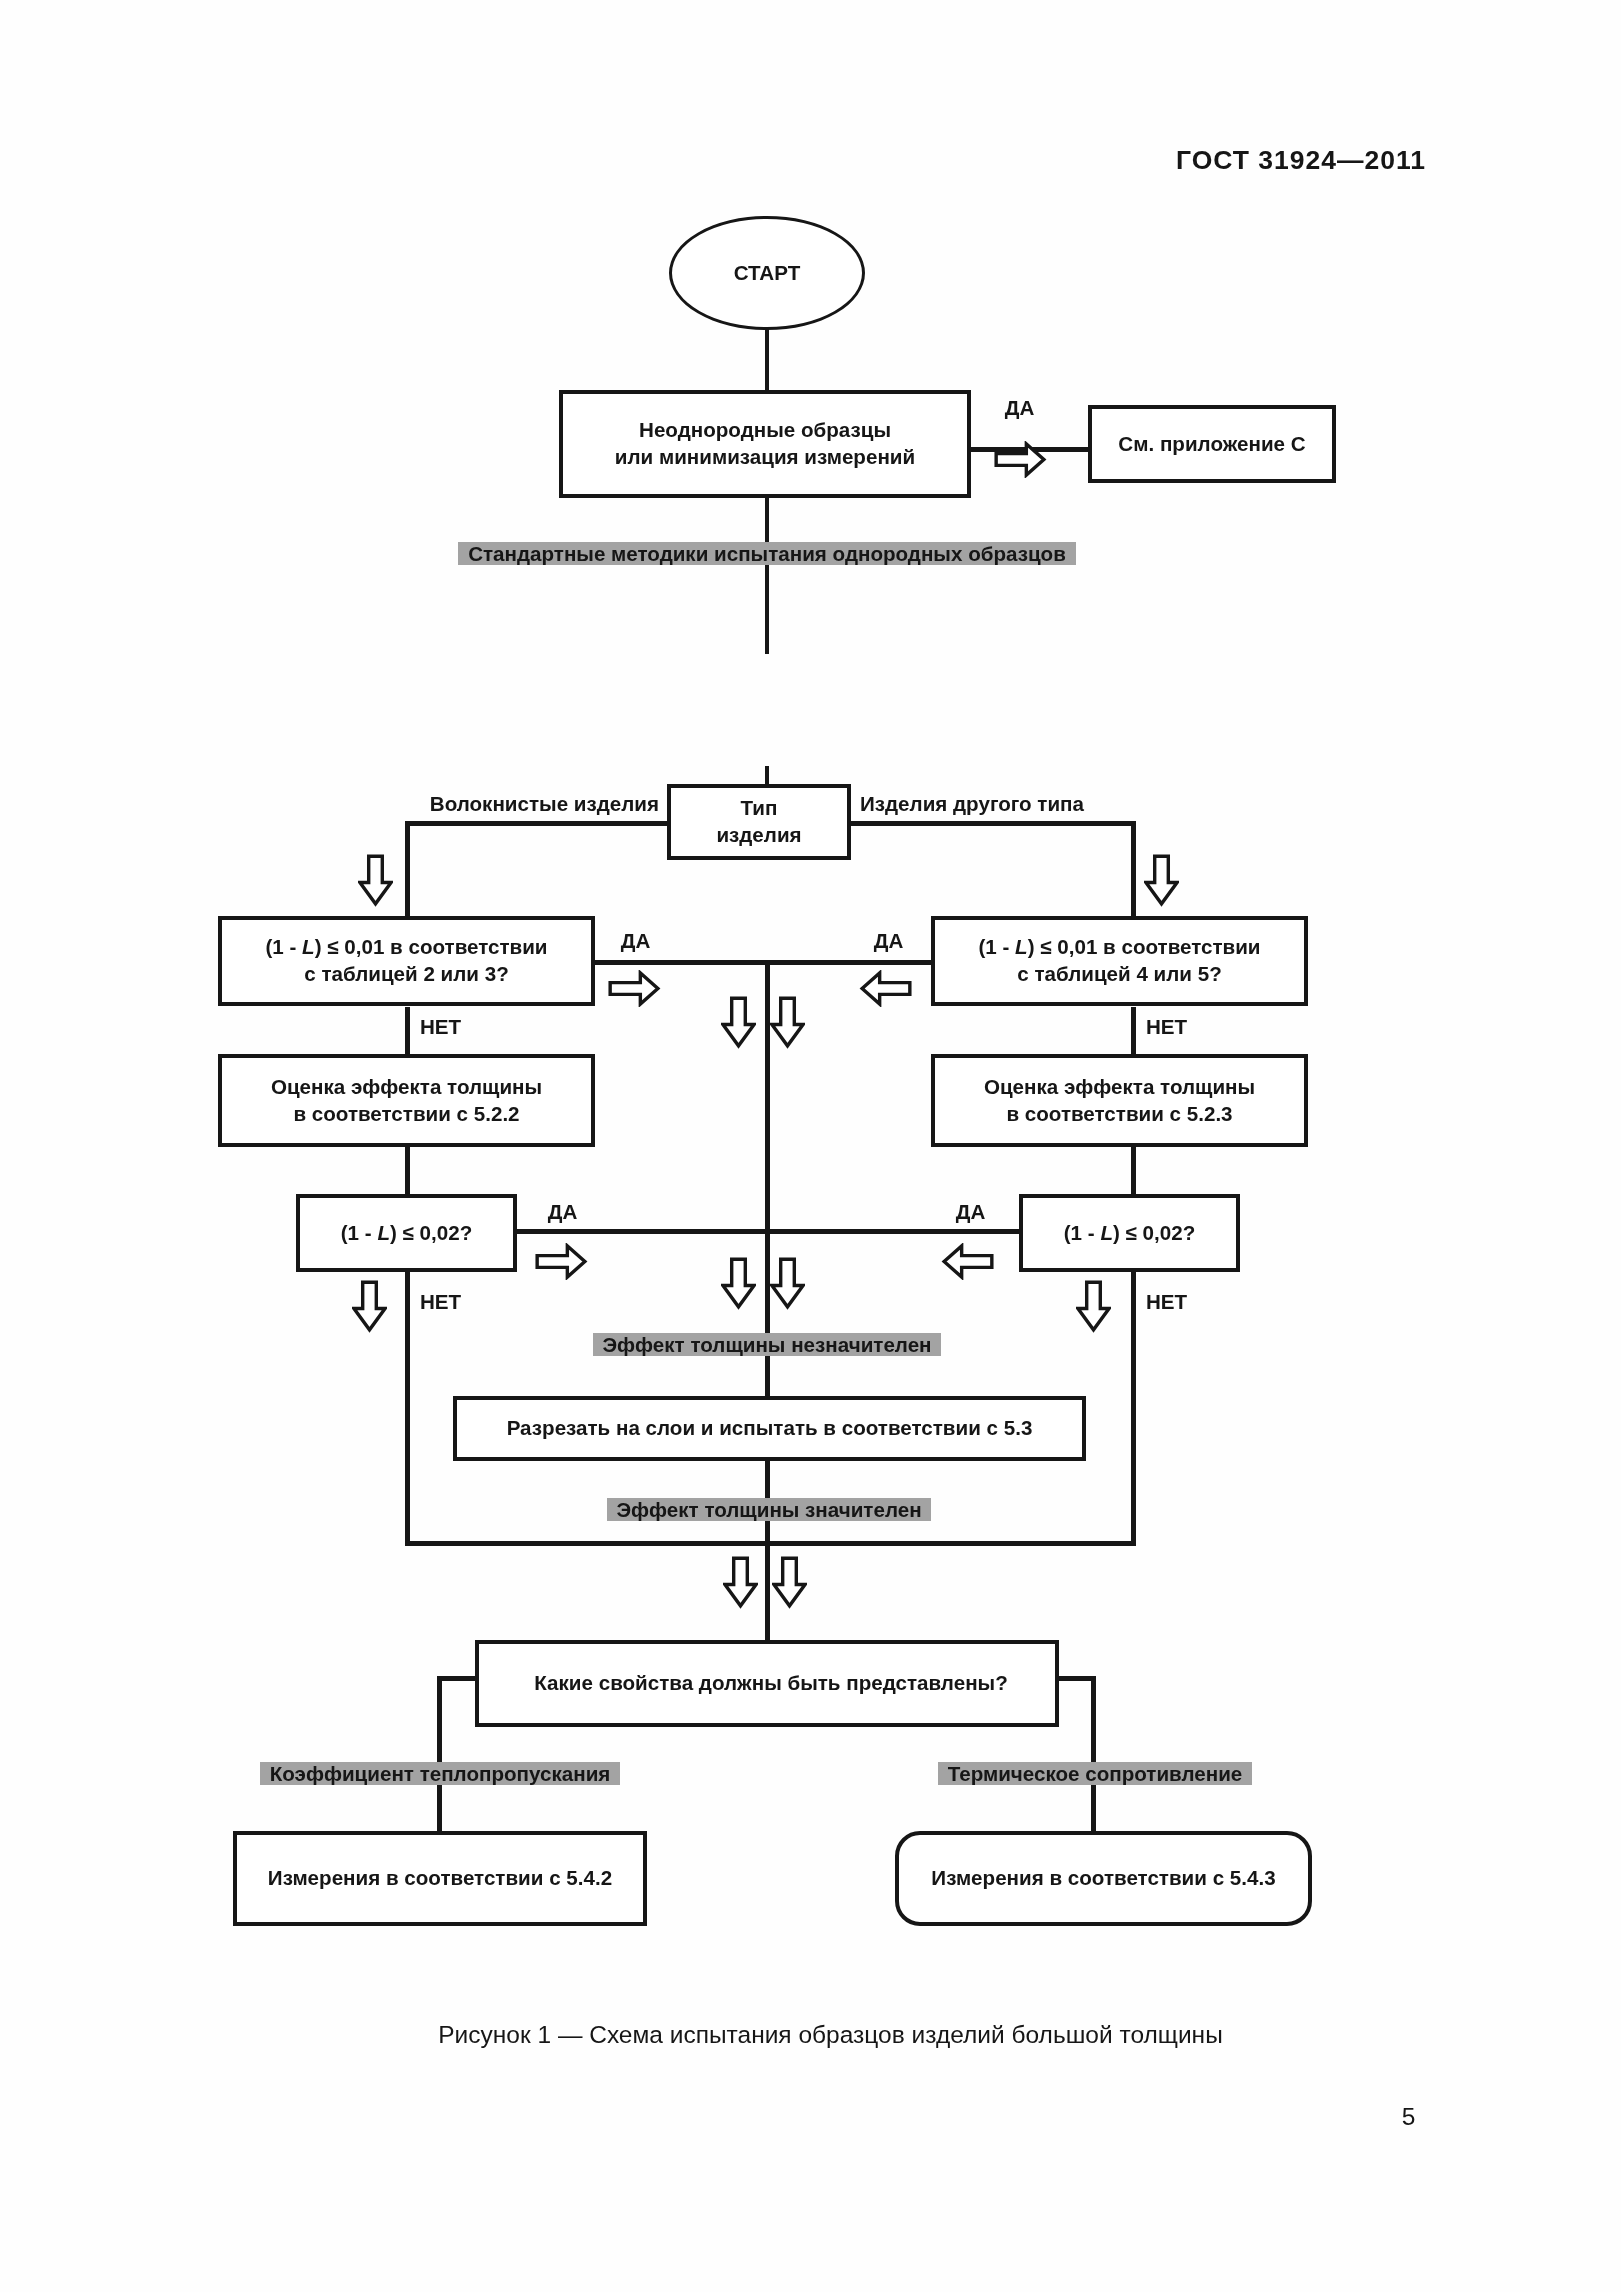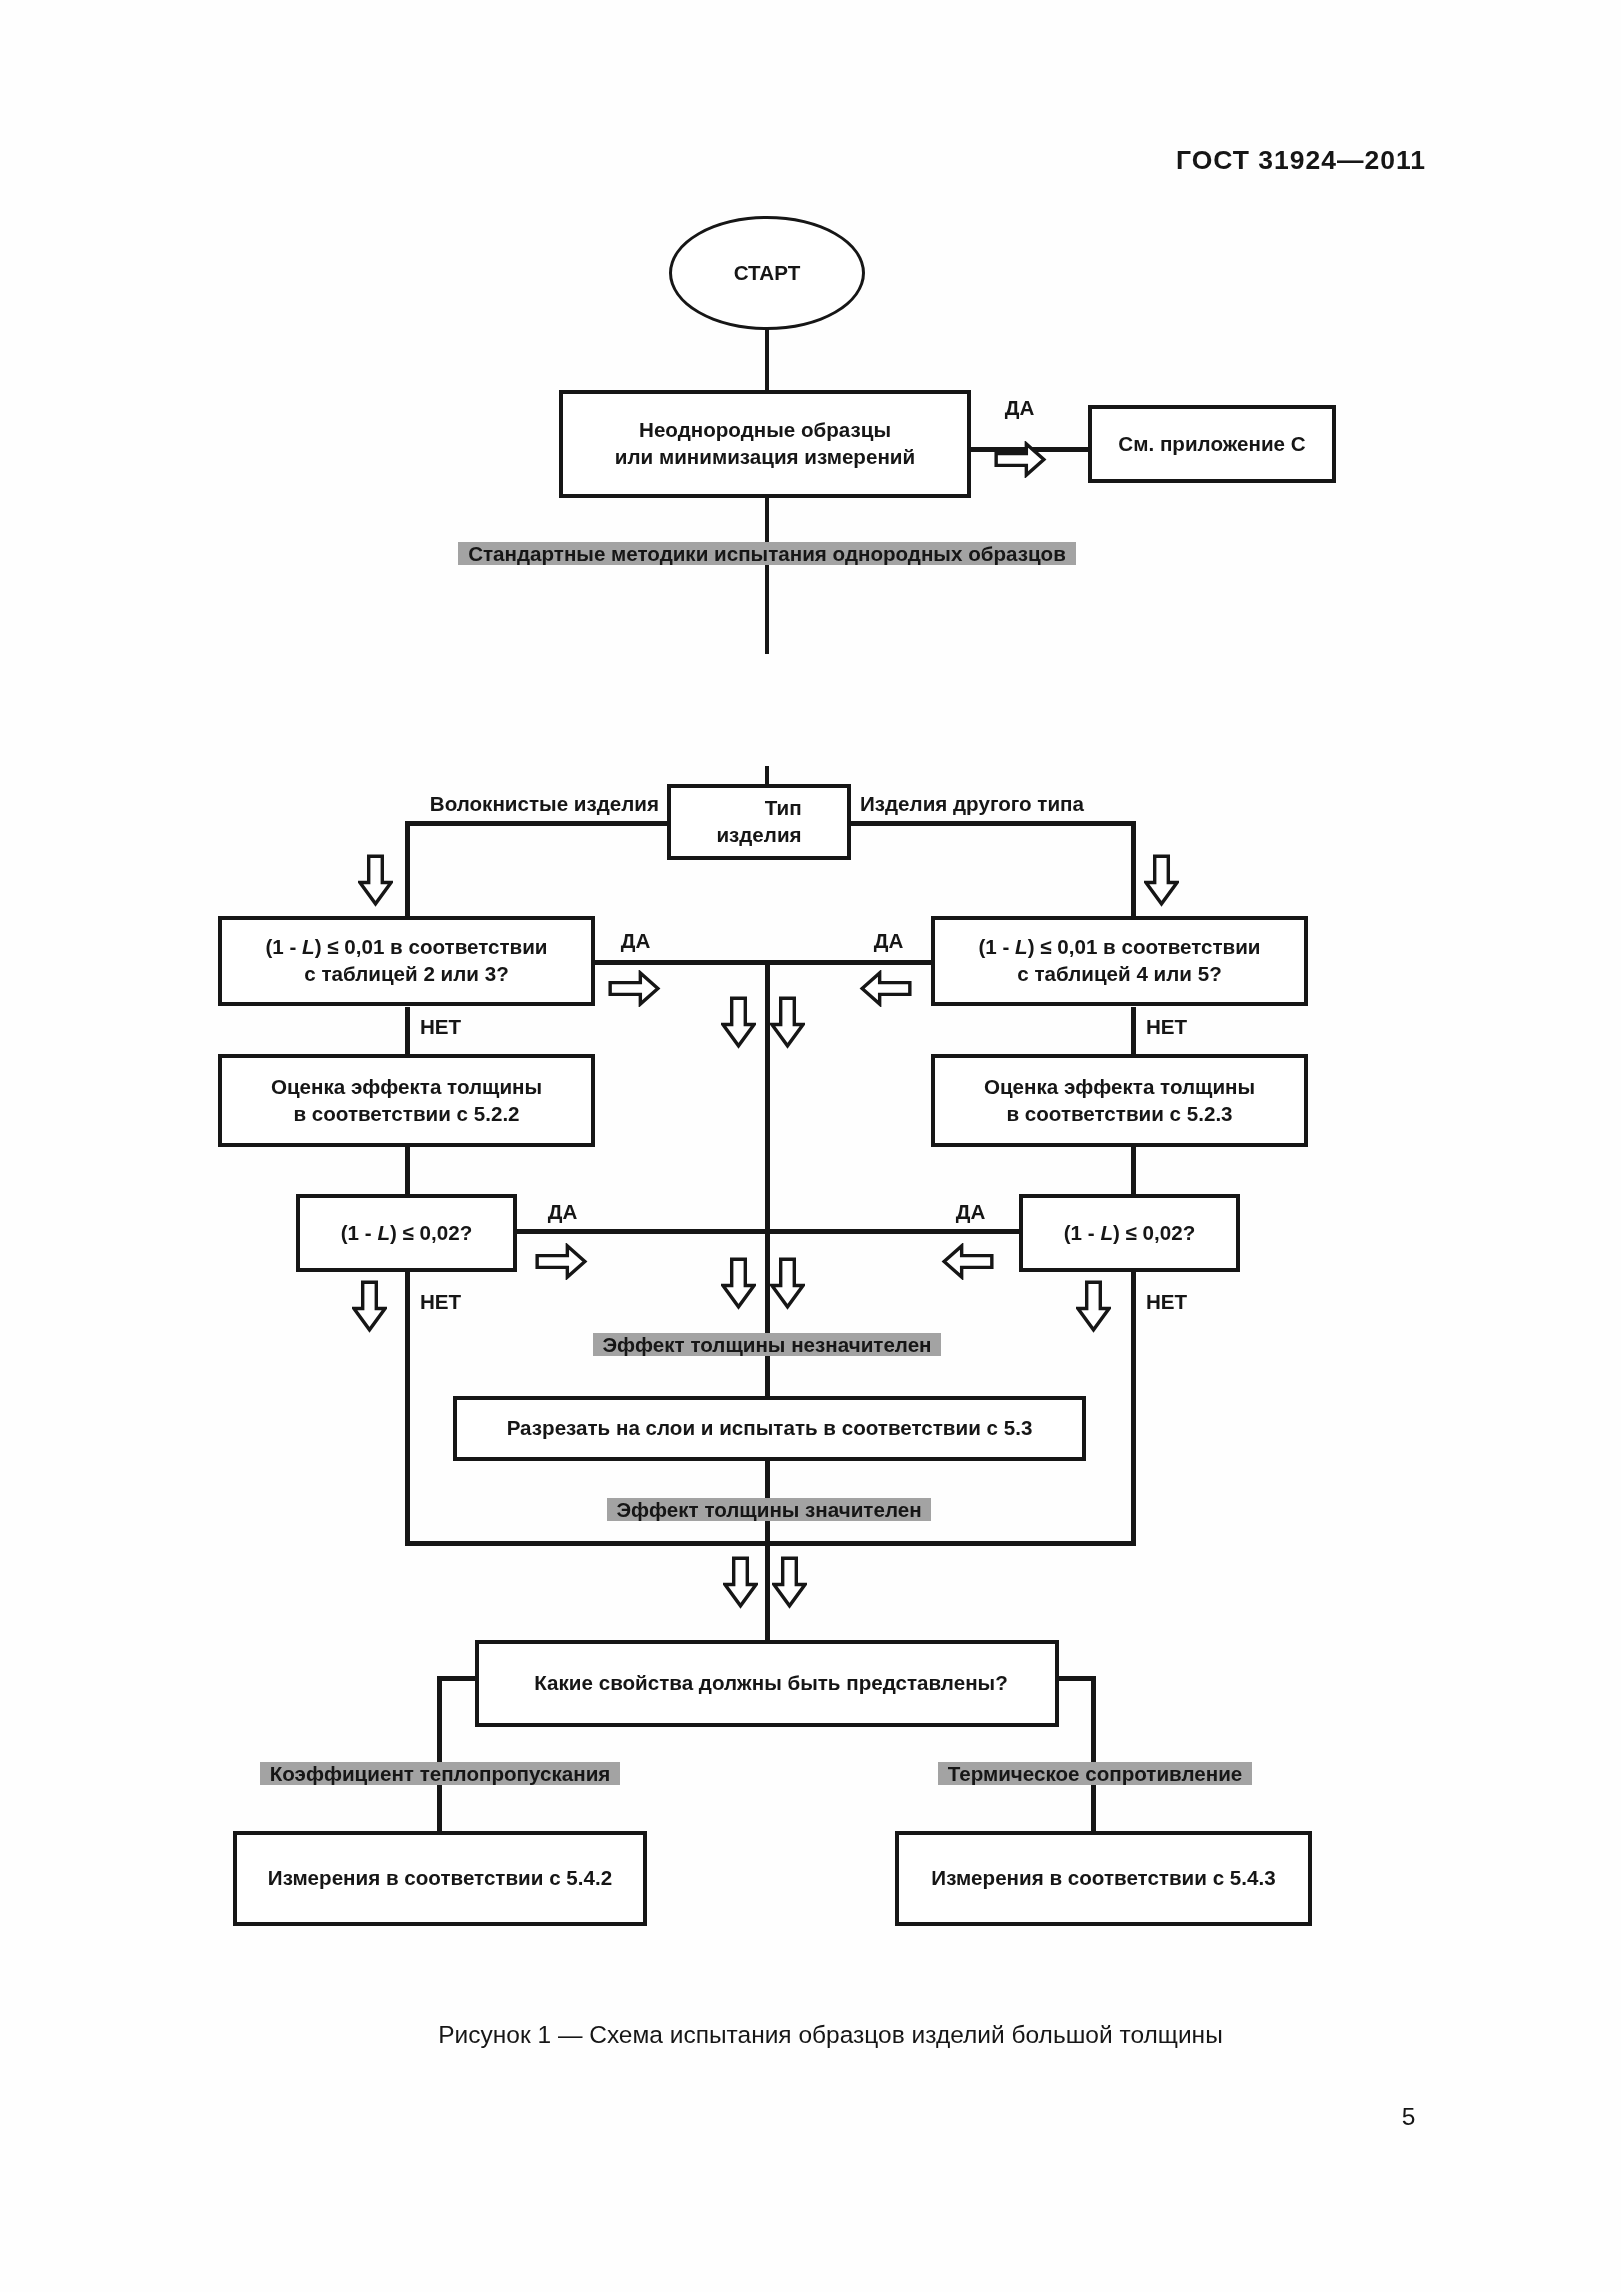--- a/index.html
+++ b/index.html
@@ -108,21 +108,21 @@
   <svg class="ar" style="left:723px;top:1556px;" width="35" height="53" viewBox="0 0 36 54">
       <use href="#sym-down"></use>
     </svg>
   <svg class="ar" style="left:772px;top:1556px;" width="35" height="53" viewBox="0 0 36 54">
       <use href="#sym-down"></use>
     </svg>
 
   <div class="bx" style="left:559px;top:390px;width:412px;height:108px;">Неоднородные образцы
 или минимизация измерений</div>
   <div class="bx" style="left:1088px;top:405px;width:248px;height:78px;">См. приложение С</div>
-  <div class="bx" style="left:667px;top:784px;width:184px;height:76px;text-align:right;">Тип
+  <div class="bx" style="left:667px;top:784px;width:184px;height:76px;">Тип
 изделия</div>
 
   <div class="bx" style="left:218px;top:916px;width:377px;height:90px;">
     <div><span>(1 - </span><i>L</i><span>) ≤ 0,01 в соответствии</span></div>
     <div>с таблицей 2 или 3?</div>
   </div>
   <div class="bx" style="left:931px;top:916px;width:377px;height:90px;">
     <div><span>(1 - </span><i>L</i><span>) ≤ 0,01 в соответствии</span></div>
     <div>с таблицей 4 или 5?</div>
   </div>
@@ -135,21 +135,21 @@
   <div class="bx" style="left:296px;top:1194px;width:221px;height:78px;">
     <div><span>(1 - </span><i>L</i><span>) ≤ 0,02?</span></div>
   </div>
   <div class="bx" style="left:1019px;top:1194px;width:221px;height:78px;">
     <div><span>(1 - </span><i>L</i><span>) ≤ 0,02?</span></div>
   </div>
 
   <div class="bx" style="left:453px;top:1396px;width:633px;height:65px;">Разрезать на слои и испытать в соответствии с 5.3</div>
   <div class="bx" style="left:475px;top:1640px;width:584px;height:87px;padding-left:8px;">Какие свойства должны быть представлены?</div>
   <div class="bx" style="left:233px;top:1831px;width:414px;height:95px;">Измерения в соответствии с 5.4.2</div>
-  <div class="bx" style="left:895px;top:1831px;width:417px;height:95px;">Измерения в соответствии с 5.4.3</div>
+  <div class="bx" style="left:895px;top:1831px;width:417px;height:95px;border-radius:25px;">Измерения в соответствии с 5.4.3</div>
 
   <div class="lb ctr" style="left:992px;top:396px;width:55px;">ДА</div>
   <div class="lb ctr" style="left:277px;top:542px;width:980px;"><span class="bg">Стандартные методики испытания однородных образцов</span></div>
   <div class="lb rt" style="left:365px;top:792px;width:294px;">Волокнистые изделия</div>
   <div class="lb" style="left:860px;top:792px;width:294px;">Изделия другого типа</div>
   <div class="lb ctr" style="left:608px;top:929px;width:55px;">ДА</div>
   <div class="lb ctr" style="left:861px;top:929px;width:55px;">ДА</div>
   <div class="lb" style="left:420px;top:1015px;">НЕТ</div>
   <div class="lb" style="left:1146px;top:1015px;">НЕТ</div>
   <div class="lb ctr" style="left:535px;top:1200px;width:55px;">ДА</div>

